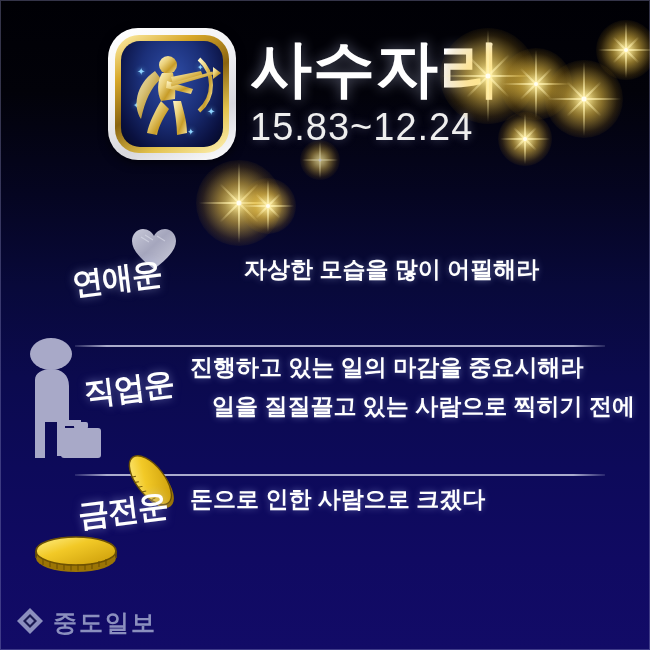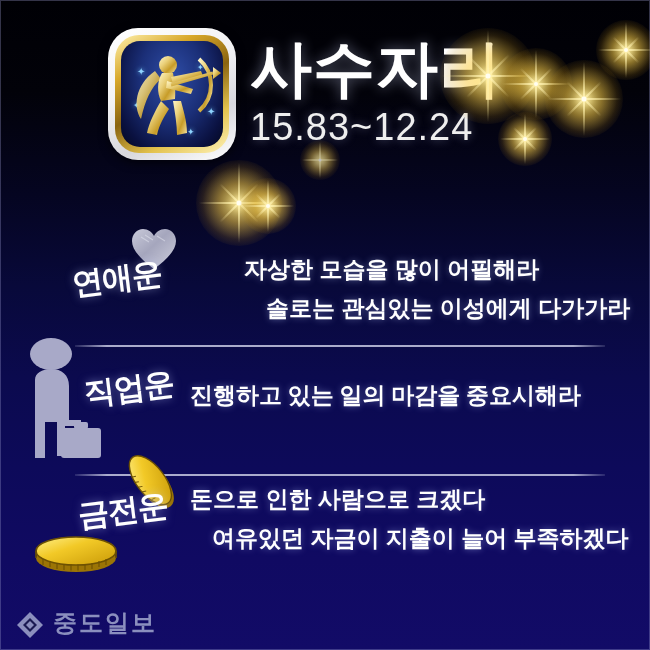--- a/index.html
+++ b/index.html
@@ -90,30 +90,30 @@
   .section-lines .line.l2{margin-top:16px;padding-left:22px;}
 
   
   #label-love{left:72px;top:258px;}
   #lines-love{left:200px;top:258px;margin-left:44px;}
   #heart-icon{
     position:absolute;left:131px;top:228px;width:46px;height:42px;
   }
   
   #label-career{left:84px;top:368px;}
-  #lines-career{left:190px;top:384px;font-family:Liberation Serif, serif;}
+  #lines-career{left:190px;top:356px;}
   #person-icon{position:absolute;left:21px;top:336px;width:86px;height:136px;}
   
   #label-money{left:78px;top:490px;}
   #lines-money{left:190px;top:488px;}
   #coin-tilt{position:absolute;left:120px;top:450px;width:62px;height:62px;}
   #coin-flat{position:absolute;left:33px;top:532px;width:86px;height:42px;}
 
   
-  #footer-logo{position:absolute;left:16px;top:607px;display:flex;align-items:flex-end;gap:9px;}
+  #footer-logo{position:absolute;left:16px;top:607px;display:flex;align-items:flex-start;gap:9px;}
   #logo-mark{width:28px;height:28px;}
   #logo-text{
     font-size:24px;font-weight:700;color:#8b8fbe;letter-spacing:2px;
     font-family:"DejaVu Sans","Liberation Sans",sans-serif;
   }
 </style>
 </head>
 <body>
 
 <div id="card">
@@ -238,39 +238,39 @@
         <stop offset="100%" stop-color="#cfd0de"></stop>
       </linearGradient>
     </defs>
     <path d="M23 41 C8 30 1 21 1 13 C1 6 6 1 12 1 C17 1 21 4 23 8 C25 4 29 1 34 1 C40 1 45 6 45 13 C45 21 38 30 23 41 Z" fill="url(#heartg)"></path>
     <path d="M10 9 L18 14 M14 7 L22 12 M26 8 L34 13" stroke="#e2e3ee" stroke-width="1.1" opacity=".55" fill="none"></path>
   </svg>
 
   <div class="section-label" id="label-love">연애운</div>
   <div class="section-lines" id="lines-love">
     <div class="line l1">자상한 모습을 많이 어필해라</div>
-    <div class="line l2">솔로는 관심있는 이성에게 다가가라</div>
   </div>
 
   <div class="divider" id="divider-1"></div>
 
   <svg id="person-icon" viewBox="0 0 86 136">
     <g fill="#a8a9c8">
       <ellipse cx="30" cy="18" rx="21" ry="16"></ellipse>
       <path d="M14 44 C14 37 21 33 30 33 C41 33 48 39 48 50 L48 84 L44 84 L44 120 L36 120 L36 86
                L24 86 L24 122 L14 122 Z"></path>
       <path d="M43 84 L60 84 L60 90 L43 90 Z"></path>
       <rect x="40" y="92" width="40" height="30" rx="3"></rect>
       <rect x="53" y="86" width="14" height="7" rx="2"></rect>
     </g>
   </svg>
 
   <div class="section-label" id="label-career">직업운</div>
   <div class="section-lines" id="lines-career">
     <div class="line l1">진행하고 있는 일의 마감을 중요시해라</div>
+    <div class="line l2">일을 질질끌고 있는 사람으로 찍히기 전에</div>
   </div>
 
   <div class="divider" id="divider-2"></div>
 
   <svg id="coin-tilt" viewBox="0 0 62 62">
     <defs>
       <linearGradient id="coing" x1="0" y1="0" x2="1" y2="1">
         <stop offset="0%" stop-color="#fff08a"></stop>
         <stop offset="40%" stop-color="#f2c927"></stop>
         <stop offset="100%" stop-color="#c99a07"></stop>
@@ -291,21 +291,20 @@
     <path d="M3 19 L3 26 M83 19 L83 26" stroke="#6d5103" stroke-width="1.6"></path>
     <g stroke="#6d5103" stroke-width="1.1">
       <path d="M10 27 L10 33 M17 29 L17 35 M24 31 L24 37 M31 32 L31 38 M38 32.5 L38 38.5
                M45 32.5 L45 38.5 M52 32 L52 38 M59 31 L59 37 M66 29 L66 35 M73 27 L73 33"></path>
     </g>
   </svg>
 
   <div class="section-label" id="label-money">금전운</div>
   <div class="section-lines" id="lines-money">
     <div class="line l1">돈으로 인한 사람으로 크겠다</div>
-    <div class="line l2">여유있던 자금이 지출이 늘어 부족하겠다</div>
   </div>
 
   <div id="footer-logo">
     <svg id="logo-mark" viewBox="0 0 28 28">
       <path d="M14 1 L27 14 L14 27 L1 14 Z" fill="#8b8fbe"></path>
       <path d="M14 7 L21 14 L14 21 L7 14 Z" fill="#1a1a52"></path>
       <path d="M14 10 L18 14 L14 18 L10 14 Z" fill="#8b8fbe"></path>
     </svg>
     <span id="logo-text">중도일보</span>
   </div>

